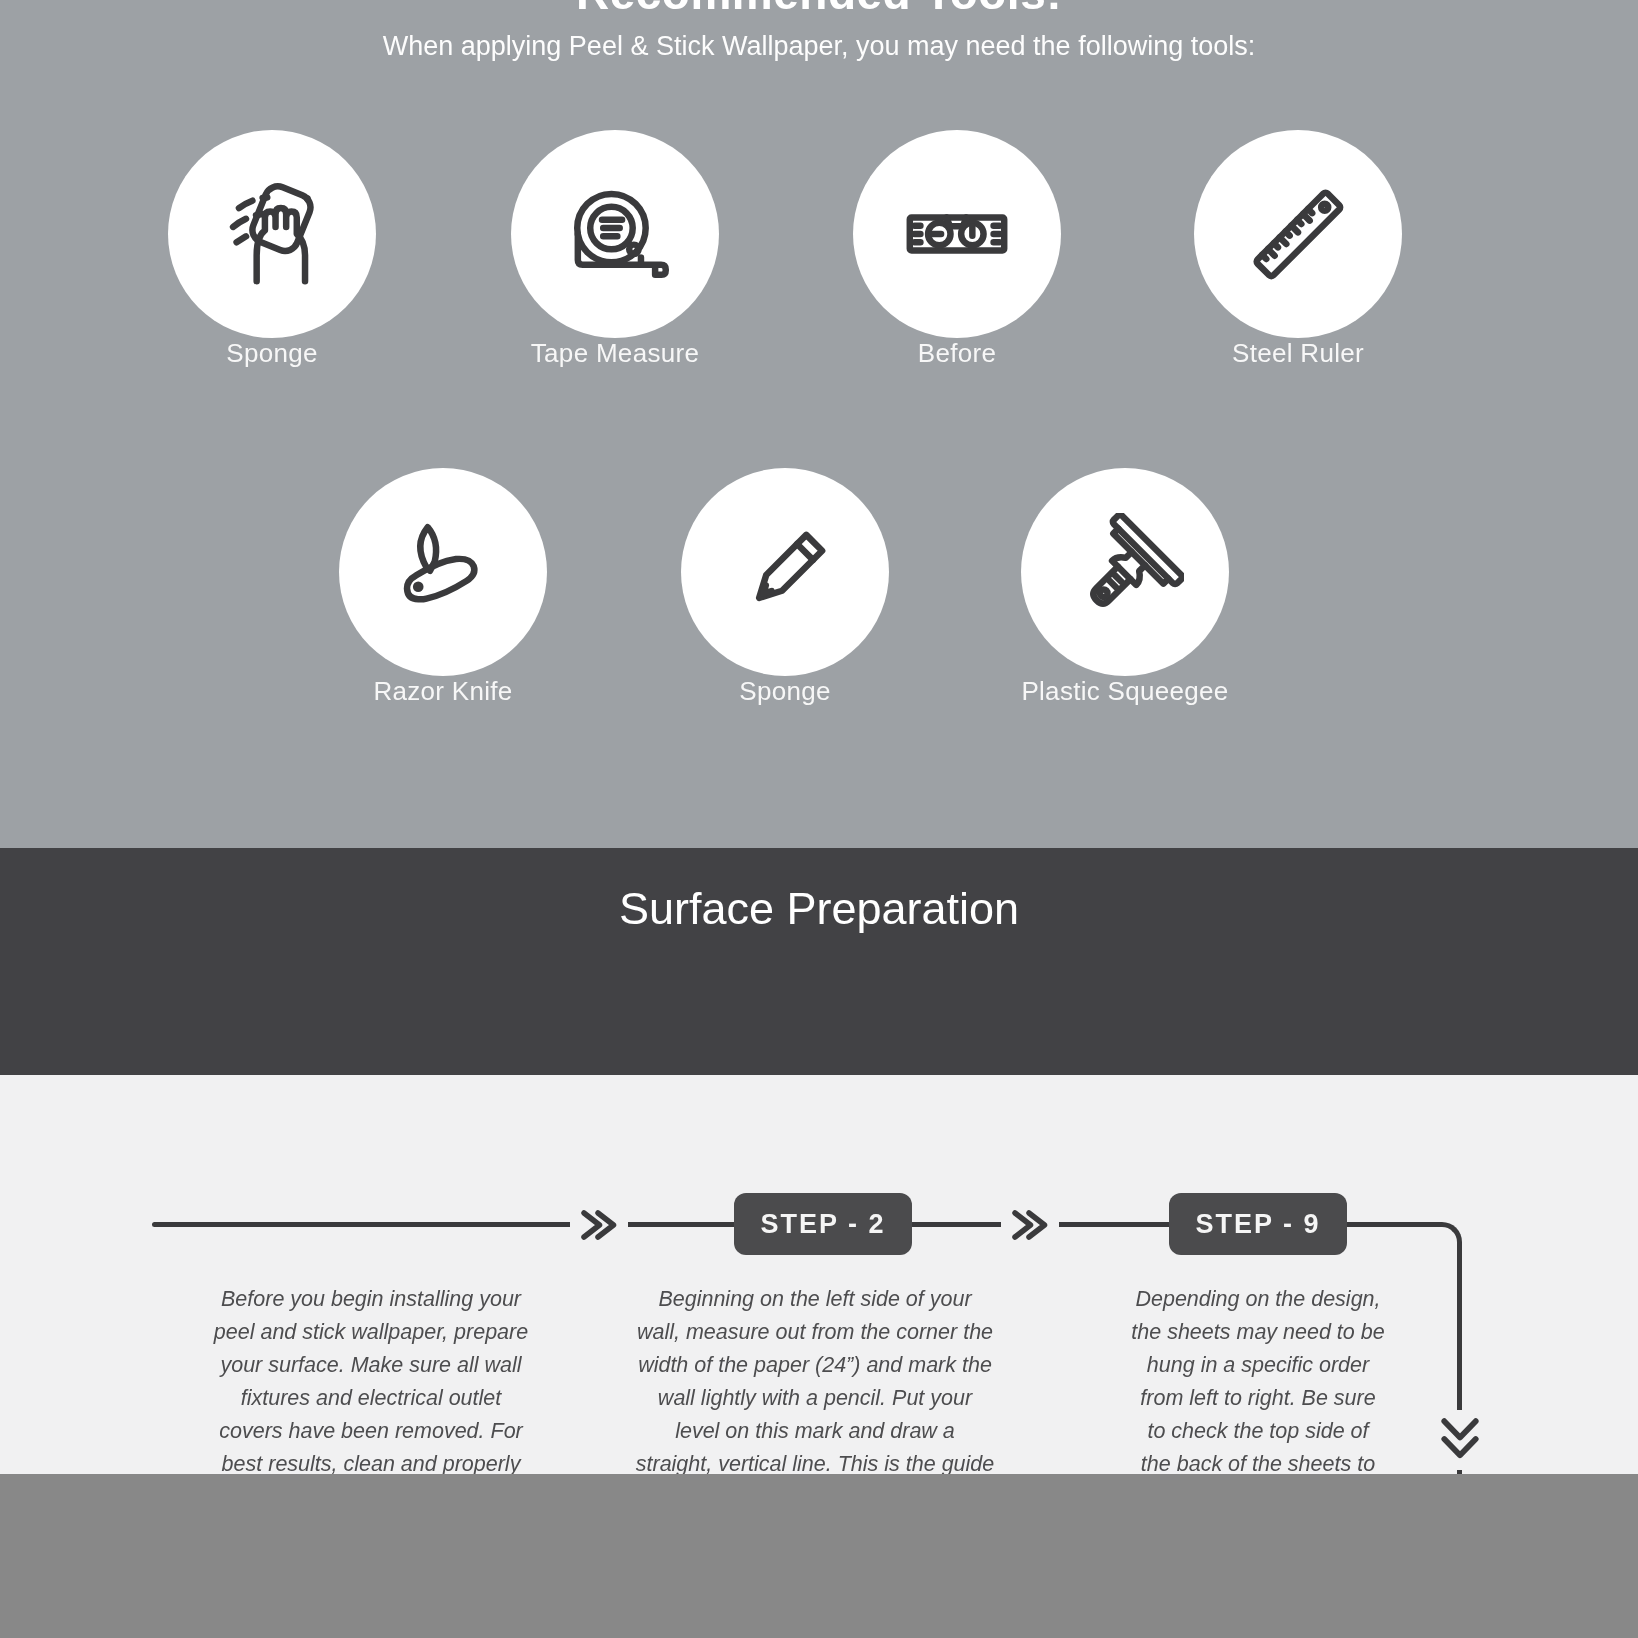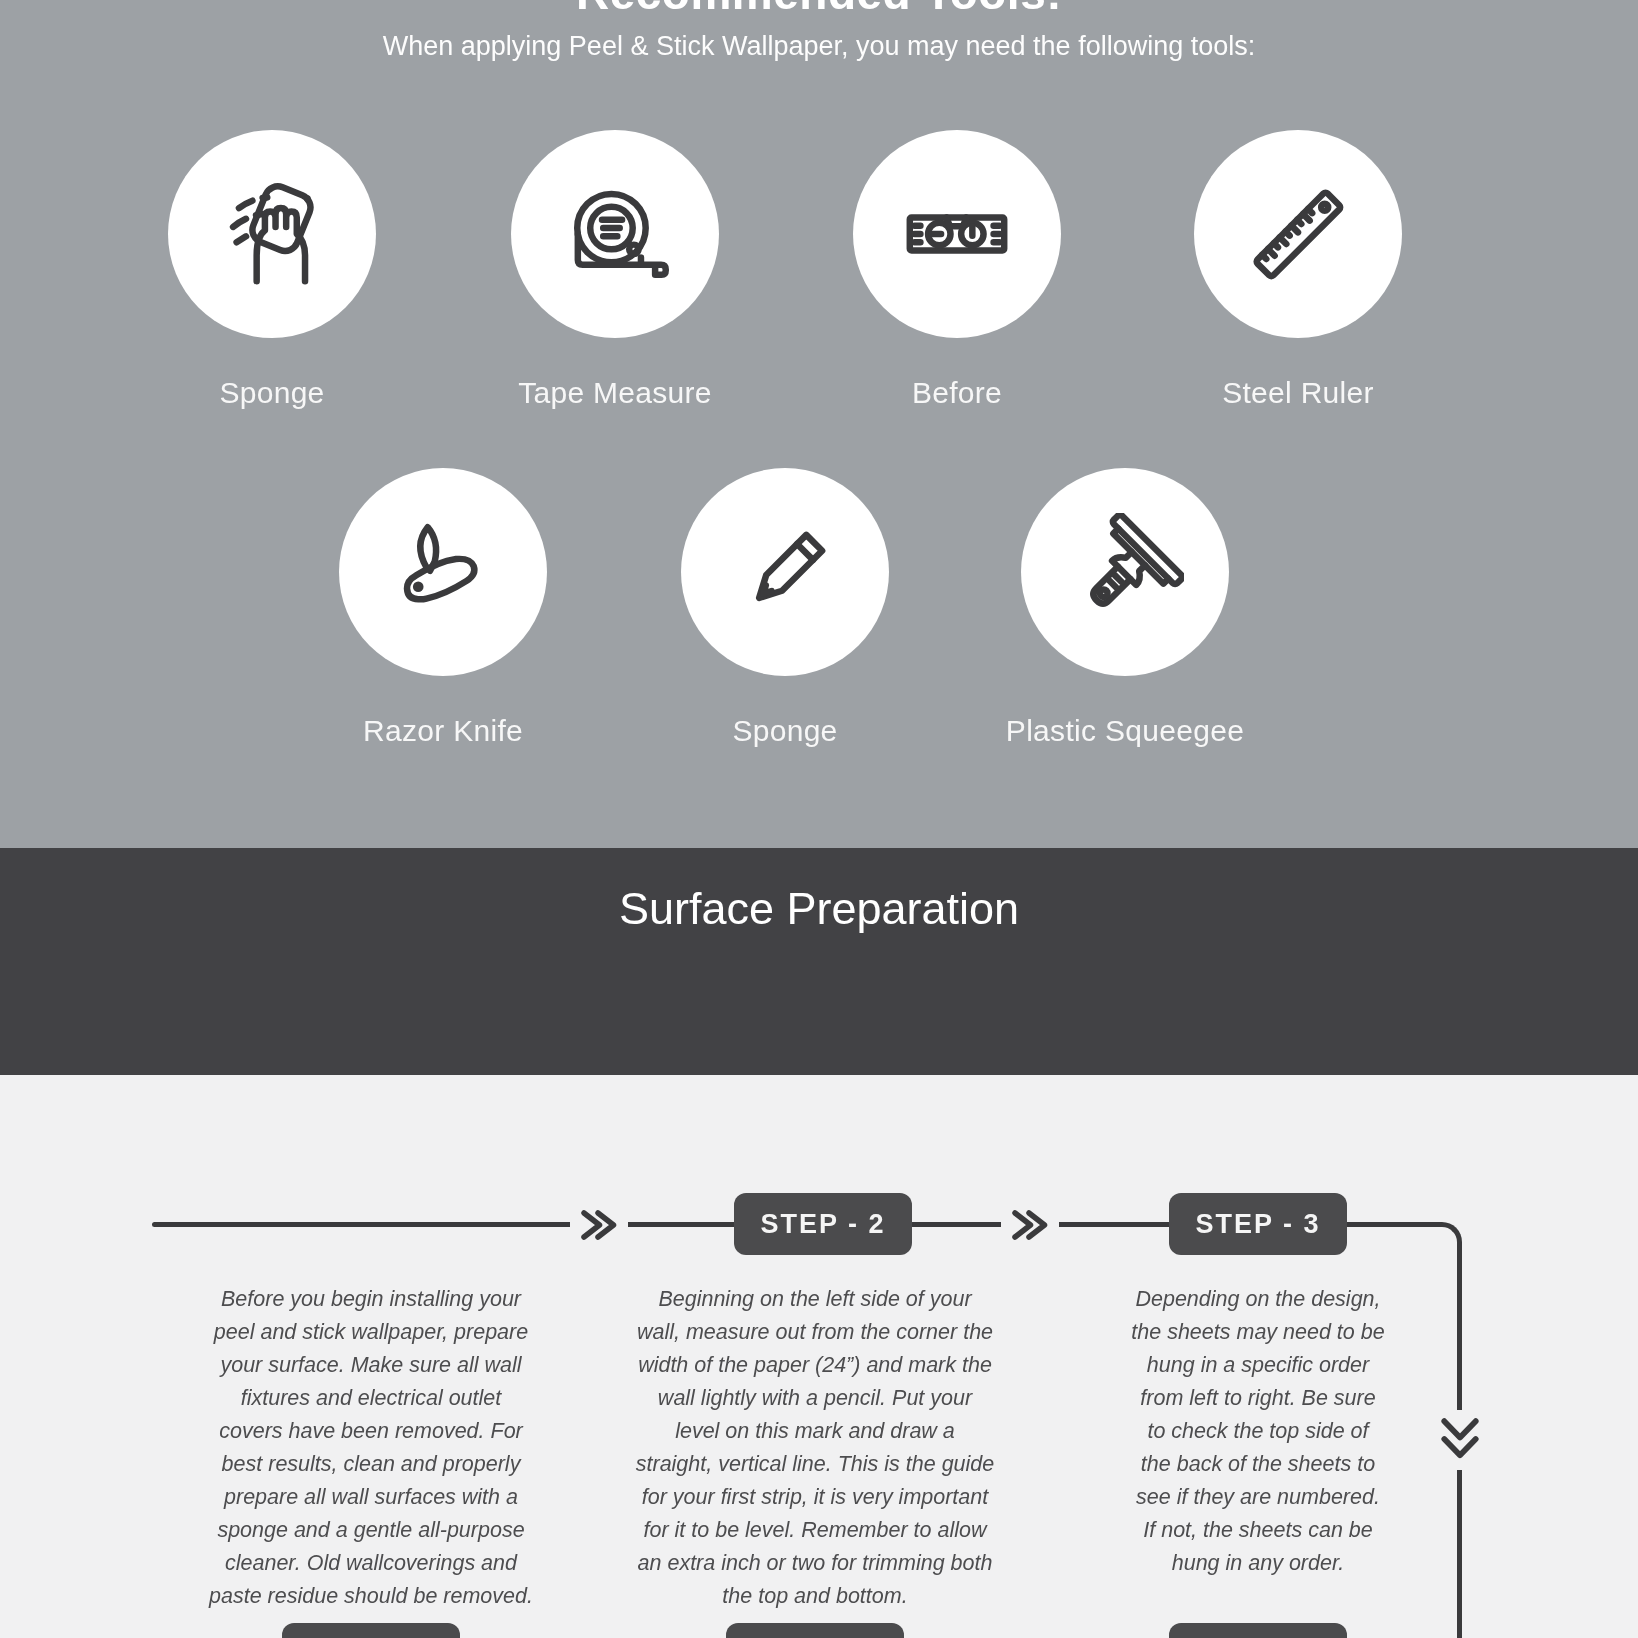--- a/index.html
+++ b/index.html
@@ -1,19 +1,19 @@
 <!DOCTYPE html>
 <html><head>
 <meta charset="utf-8">
 <style>
   * { margin:0; padding:0; box-sizing:border-box; }
   html,body { background:#888; }
   body { font-family:"Liberation Sans", sans-serif; }
   .page {
-    position:relative; width:1638px; height:1638px;
+    position:relative; width:1638px; height:1474px;
     overflow:hidden; background:#0f766e;
   }
 
   
   .tools-section { position:absolute; left:0; top:0; width:1638px; height:848px; background:#9DA1A5; }
   .tools-title {
     position:absolute; top:-30px; left:0; width:100%;
     text-align:center; font-size:46px; font-weight:700; color:#FFFFFF;
     line-height:46px; letter-spacing:.5px;
   }
@@ -23,21 +23,21 @@
   }
   .tool {
     position:absolute; width:320px; text-align:center;
   }
   .tool-circle {
     width:208px; height:208px; margin:0 auto; background:#FFFFFF; border-radius:50%;
     display:flex; align-items:center; justify-content:center;
   }
   .tool-circle svg { width:118px; height:118px; }
   .tool-label {
-    margin-top:38px; font-size:30px; color:#F7F7F7; letter-spacing:.3px;
+    font-size:26px; color:#F7F7F7; letter-spacing:.3px;
   }
 
   
   .prep-section {
     position:absolute; left:0; top:848px; width:1638px; height:227px;
     background:#424245; text-align:center;
   }
   .prep-title {
     padding-top:36px; font-size:45px; font-weight:400; color:#FFFFFF; line-height:50px;
   }
@@ -231,21 +231,21 @@
     <div class="gap" style="left:1432px; top:335px; width:56px; height:60px;">
       <svg width="38" height="44" viewBox="0 0 36 42">
         <g class="ic" stroke-width="4.5">
           <path d="M3 3 L18 18.5 L33 3"></path>
           <path d="M3 20 L18 35.5 L33 20"></path>
         </g>
       </svg>
     </div>
 
     <div class="step-badge" style="left:734px;">STEP - 2</div>
-    <div class="step-badge" style="left:1169px;">STEP - 3</div>
+    <div class="step-badge" style="left:1169px;">STEP - 9</div>
 
     <div class="step-text" style="left:161px;">Before you begin installing your
 peel and stick wallpaper, prepare
 your surface. Make sure all wall
 fixtures and electrical outlet
 covers have been removed. For
 best results, clean and properly
 prepare all wall surfaces with a
 sponge and a gentle all-purpose
 cleaner. Old wallcoverings and

